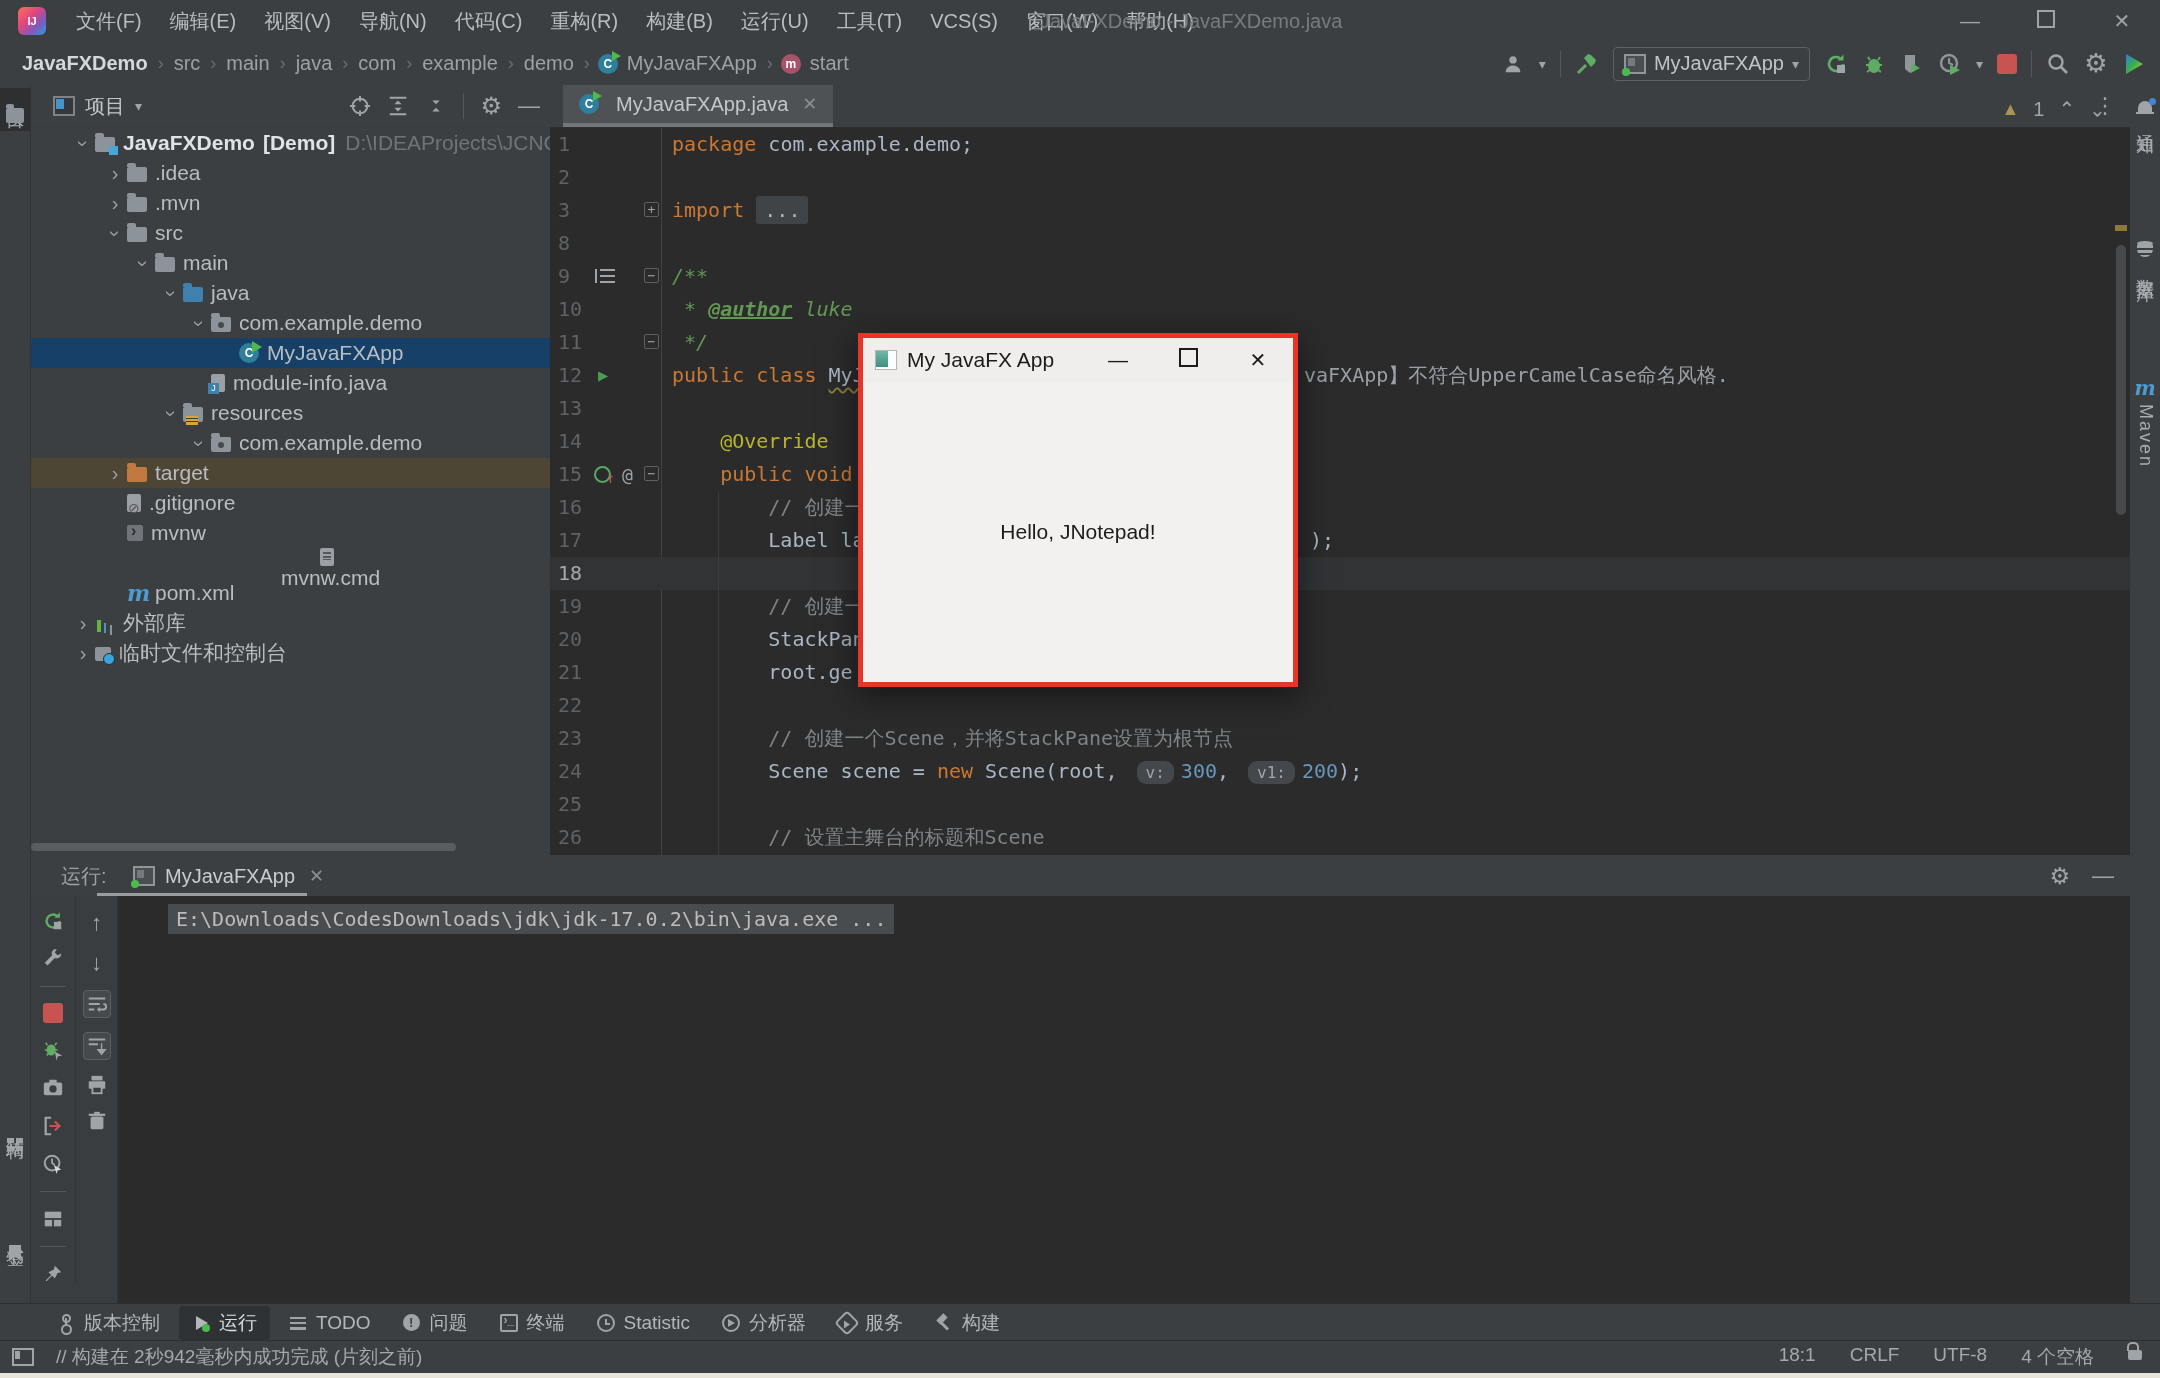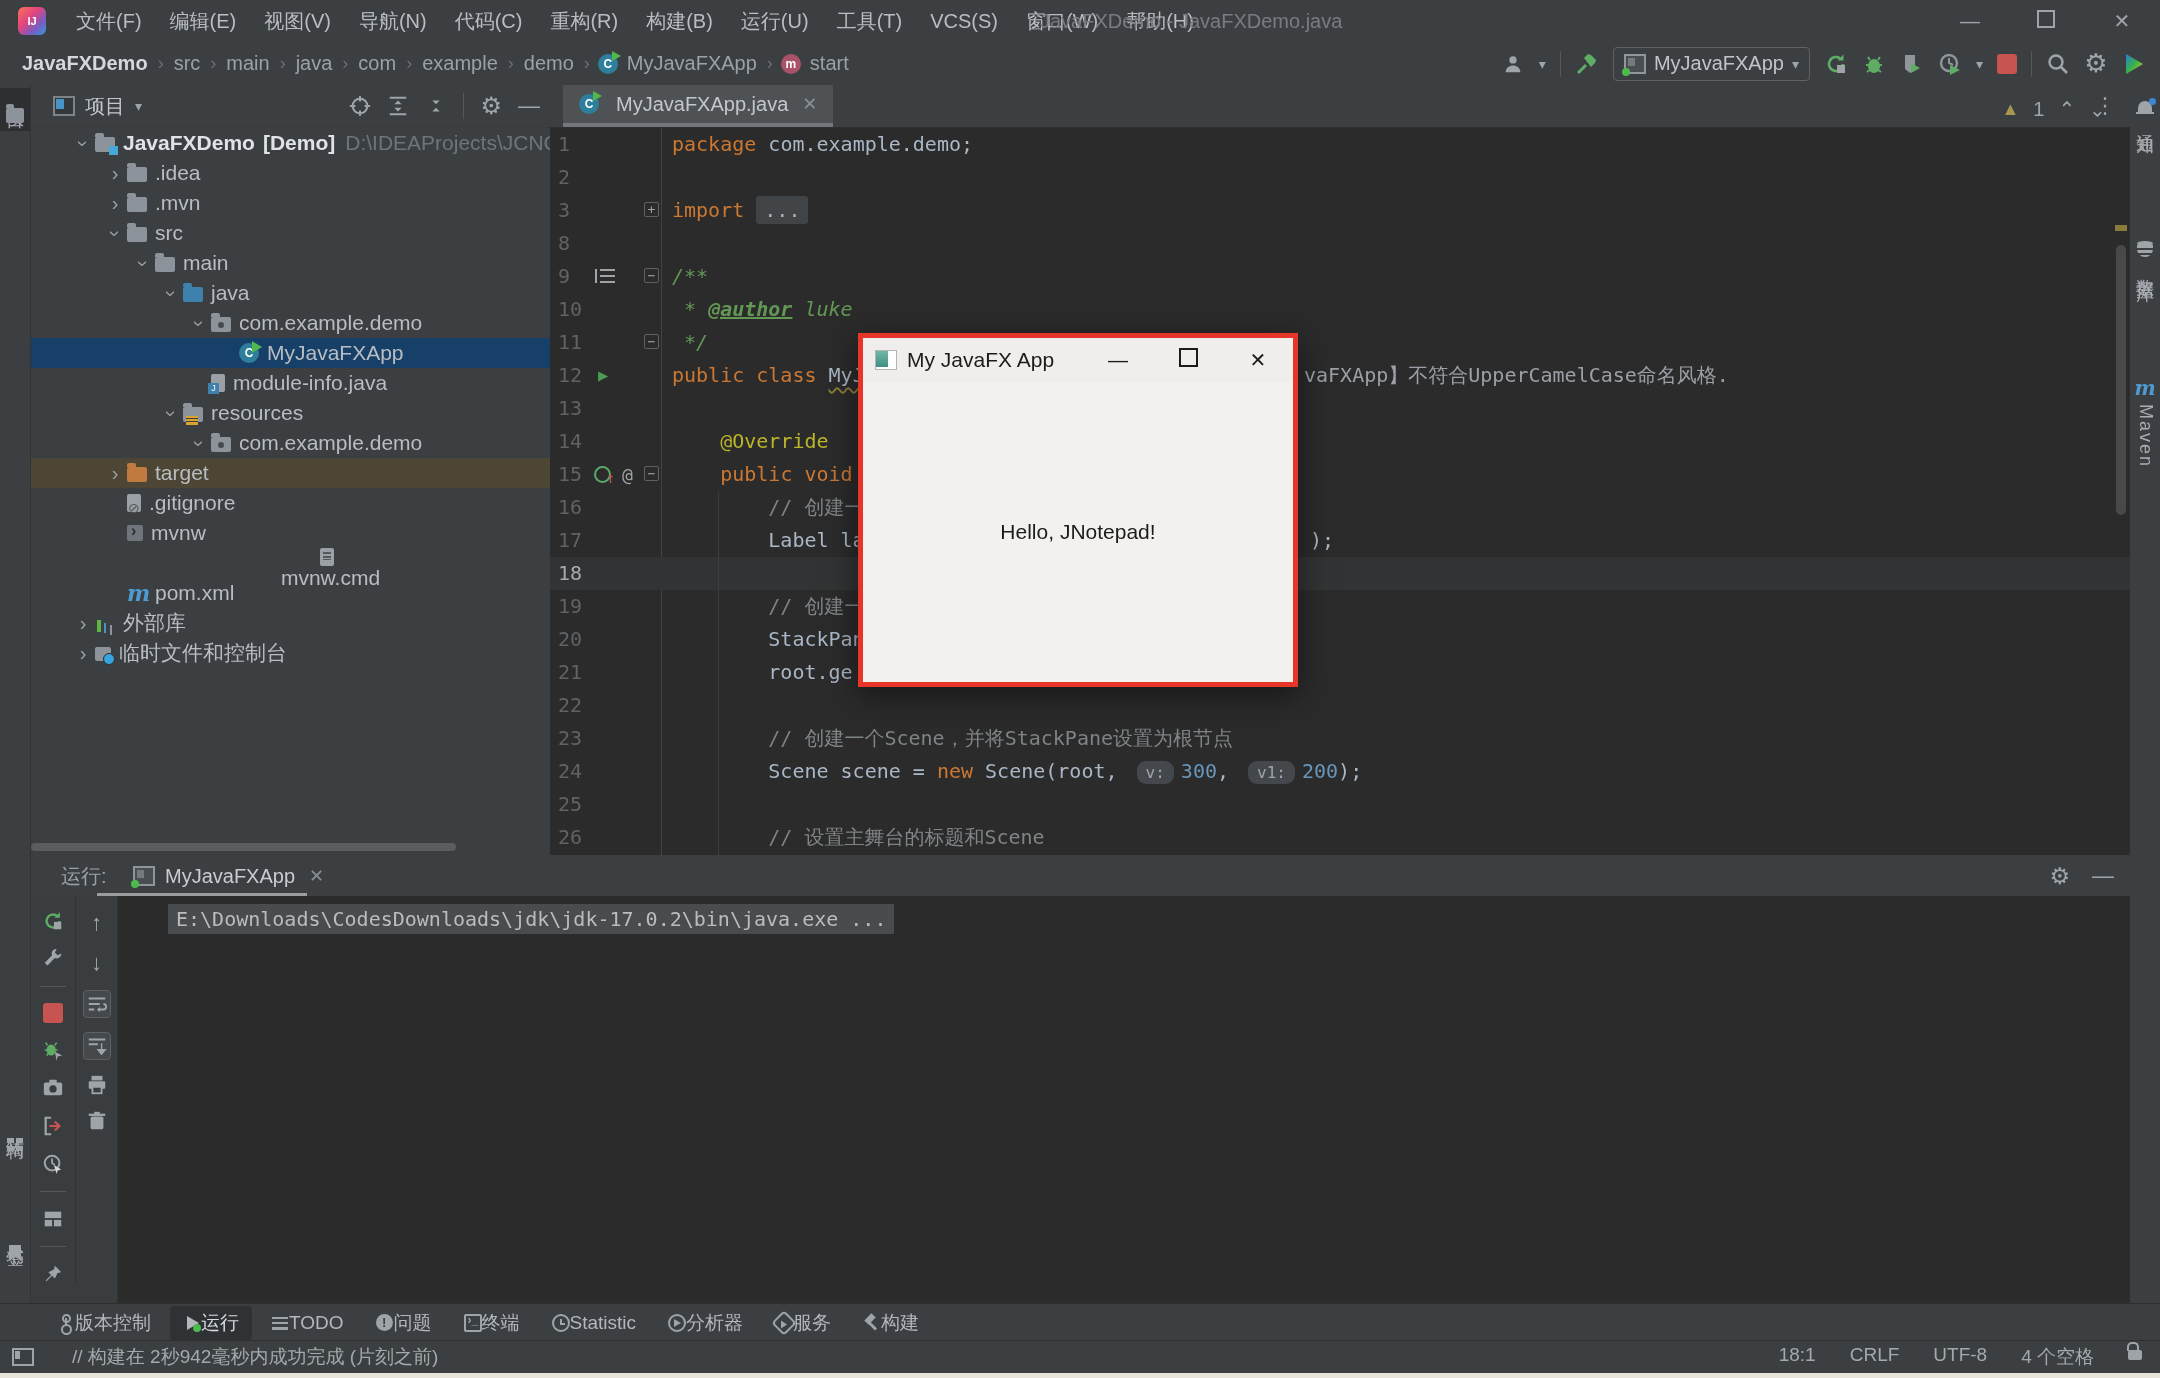--- a/index.html
+++ b/index.html
@@ -175,21 +175,21 @@
            border-right:1px solid #313335;}
   .rp-col2{position:absolute;left:45px;top:0;width:41px;display:flex;flex-direction:column;align-items:center;gap:14px;padding-top:14px;}
   .rdiv{width:26px;height:1px;background:#55585a;}
   .selbox{border:1px solid #5e6163;background:#46494c;border-radius:4px;padding:2px;}
   #console{position:absolute;left:87px;top:40px;right:0;bottom:0;font-family:"DejaVu Sans Mono",monospace;font-size:20px;}
   .conline{position:absolute;left:50px;top:8px;height:30px;line-height:30px;color:#bcbcbc;padding:0 8px;}
   .conline.sel{background:#494c4e;}
   
   .bottombar{position:absolute;left:0;top:1303px;width:2160px;height:37px;background:#3c3f41;
              border-top:1px solid #2c2e30;display:flex;align-items:center;padding-left:44px;gap:6px;z-index:20;}
-  .bbitem{display:flex;align-items:center;padding:4px 13px;border-radius:4px;color:#b3b7bc;font-size:19px;}
+  .bbitem{display:flex;align-items:center;gap:9px;padding:4px 13px;border-radius:4px;color:#b3b7bc;font-size:19px;}
   .bbitem.active{background:#2e3234;color:#d8dce0;}
   .bb-ico{position:relative;width:18px;height:18px;flex:none;}
   .git-branch-icon::before{content:"";position:absolute;left:8px;top:4px;height:10px;width:2px;background:#9fa4a8;}
   .git-branch-icon::after{content:"";position:absolute;left:5px;top:0;width:5px;height:5px;border:2px solid #9fa4a8;border-radius:50%;
       box-shadow:0 11px 0 -1px #3c3f41,0 11px 0 1px #9fa4a8;}
   .run-icon::before{content:"";position:absolute;left:4px;top:2px;border-left:12px solid #b3b7bc;
       border-top:7px solid transparent;border-bottom:7px solid transparent;}
   .run-icon::after{content:"";position:absolute;right:0;bottom:0;width:8px;height:8px;border-radius:50%;background:#4cbb4c;}
   .todo-icon::before{content:"";position:absolute;left:1px;top:3px;width:16px;height:13px;
       background:linear-gradient(#9fa4a8 0 2px,transparent 2px 5px,#9fa4a8 5px 7px,transparent 7px 10px,#9fa4a8 10px 12px);}
@@ -206,21 +206,21 @@
   .services-icon{border:2px solid #9fa4a8;border-radius:4px;transform:rotate(45deg);box-sizing:border-box;}
   .services-icon::after{content:"";position:absolute;left:5px;top:4px;border-left:6px solid #9fa4a8;
       border-top:4px solid transparent;border-bottom:4px solid transparent;transform:rotate(-45deg);}
   .build-icon::before{content:"";position:absolute;left:2px;top:2px;width:10px;height:6px;background:#9fa4a8;transform:rotate(-45deg);}
   .build-icon::after{content:"";position:absolute;left:8px;top:7px;width:3px;height:10px;background:#9fa4a8;transform:rotate(-45deg);}
   
   .statusbar{position:absolute;left:0;top:1340px;width:2160px;height:32px;background:#3c3f41;
              border-top:1px solid #2c2e30;display:flex;align-items:center;z-index:21;font-size:19px;}
   .sb-ico{width:18px;height:14px;border:2px solid #9fa4a8;margin:0 22px 0 12px;position:relative;}
   .sb-ico::before{content:"";position:absolute;left:1px;top:1px;width:5px;height:8px;background:#9fa4a8;}
-  .sb-msg{color:#a4a9ad;margin-left:16px;}
+  .sb-msg{color:#a4a9ad;}
   .sb-right{position:absolute;right:18px;display:flex;align-items:flex-start;gap:34px;color:#a4a9ad;}
   .lock{position:relative;width:14px;height:10px;background:#9fa4a8;border-radius:2px;margin-top:6px;}
   .lock::before{content:"";position:absolute;left:-1px;top:-8px;width:8px;height:7px;border:2px solid #9fa4a8;
       border-bottom:none;border-radius:5px 5px 0 0;}
   .beige{position:absolute;left:0;top:1372px;width:2160px;height:6px;background:#e8e4da;}
   svg{display:block;}
 </style>
 </head>
 <body>
 

